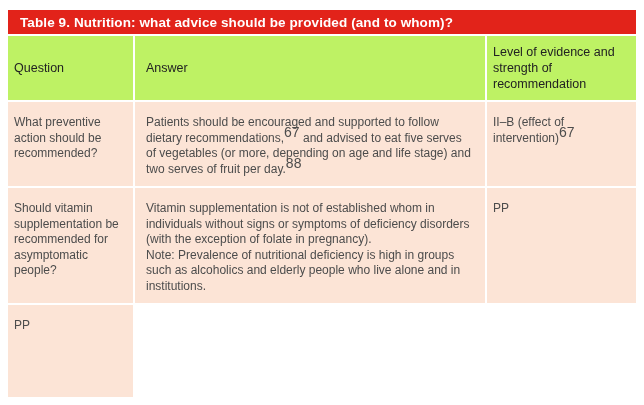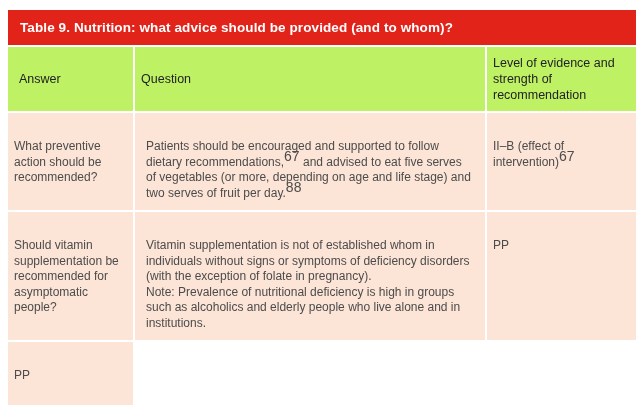--- a/index.html
+++ b/index.html
@@ -10,21 +10,21 @@
     font-family: "Liberation Sans", sans-serif;
     overflow: hidden;
   }
   .table-wrap {
     position: absolute;
     left: 8px; top: 10px;
     width: 628px;
   }
   .title-bar {
     background: #e2231a;
-    height: 35px;
+    height: 24px;
     display: flex;
     align-items: center;
     padding-left: 12px;
     margin-bottom: 2px;
   }
   .title-bar .title-text {
     color: #ffffff;
     font-size: 13.5px;
     font-weight: bold;
     letter-spacing: 0.1px;
@@ -44,21 +44,21 @@
     display: flex;
     align-items: center;
     font-size: 12.5px;
     line-height: 16px;
     color: #222222;
   }
   .body-row .cell {
     font-size: 12px;
     line-height: 15.5px;
     color: #4c4c4c;
-    padding-top: 26px;
+    padding-top: 13px;
     padding-bottom: 9px;
   }
   .row-1 .cell { min-height: 80px; }
   .row-2 .cell { min-height: 108px; }
   .row-3 .cell { min-height: 92px; }
   .col-q { padding-left: 6px;  padding-right: 8px; }
   .col-a { padding-left: 11px; padding-right: 14px; }
   .col-e { padding-left: 6px;  padding-right: 8px; }
   .header-row .col-e { line-height: 16px; padding-right: 4px; }
   .answer-text { white-space: pre-line; }
@@ -71,22 +71,22 @@
 </head>
 <body>
 
 <div class="table-wrap">
 
   <div class="title-bar">
     <span class="title-text">Table 9. Nutrition: what advice should be provided (and to whom)?</span>
   </div>
 
   <div class="grid-row header-row">
+    <div class="cell col-q">Question</div>
     <div class="cell col-a">Answer</div>
-    <div class="cell col-q">Question</div>
     <div class="cell col-e">Level of evidence and strength of recommendation</div>
   </div>
 
   <div class="grid-row body-row row-1">
     <div class="cell col-q">What preventive action should be recommended?</div>
     <div class="cell col-a answer-text"><span>Patients should be encouraged and supported to follow dietary recommendations,</span><sup>67</sup><span> and advised to eat five serves of vegetables (or more, depending on age and life stage) and two serves of fruit per day.</span><sup>88</sup></div>
     <div class="cell col-e"><span>II–B (effect of intervention)</span><sup>67</sup></div>
   </div>
 
   <div class="grid-row body-row row-2">

